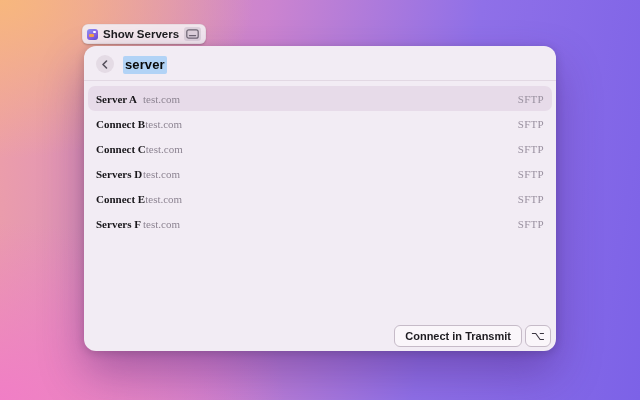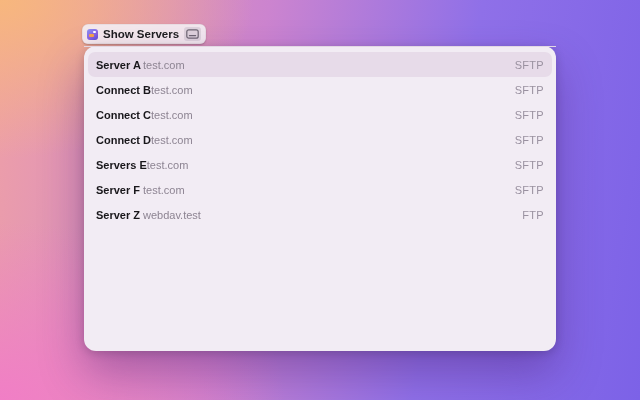--- a/index.html
+++ b/index.html
@@ -47,21 +47,21 @@
     width:18px;height:18px;border-radius:50%;border:none;cursor:pointer;
     background:#e4dbe5;display:flex;align-items:center;justify-content:center;padding:0;
   }
   .searchtext{font-size:13px;font-weight:600;color:#0a0a0a;letter-spacing:0.1px;}
   .sel{background:#b2d3f6;padding:1px 2px 2px 2px;border-radius:2px;}
   .divider{height:1px;background:#e2d8e3;}
 
   .list{padding:5px 4px 0 4px;}
   .row{
     display:flex;align-items:center;height:25px;padding:0 8px;
-    border-radius:7px;font-size:11px;cursor:default;
+    border-radius:7px;font-size:11px;cursor:default;font-family:Liberation Serif, serif;
   }
   .row.selected{background:#e7dbe9;}
   .rname{font-weight:700;color:#19171b;flex:0 0 47px;white-space:nowrap;}
   .rhost{color:#8d8492;white-space:nowrap;}
   .rproto{margin-left:auto;color:#9a91a0;letter-spacing:0.3px;}
 
   .actionbar{position:absolute;right:5px;bottom:4px;display:flex;gap:3px;height:22px;}
   .connect{
     border:1px solid #c6bbc8;background:rgba(252,249,252,0.72);
     border-radius:6px;font-size:11px;font-weight:700;color:#1d1b20;
@@ -84,56 +84,67 @@
     <span class="keybadge">
       <svg width="13" height="10" viewBox="0 0 13 10">
         <rect x="0.8" y="0.8" width="11.4" height="8.4" rx="2" fill="none" stroke="#6e6673" stroke-width="1.2"></rect>
         <line x1="3.4" y1="6.6" x2="9.6" y2="6.6" stroke="#6e6673" stroke-width="1.2" stroke-linecap="round"></line>
       </svg>
     </span>
   </div>
 
   <div class="panel">
 
+    <div class="searchrow">
+      <button class="backbtn">
+        <svg width="8" height="9" viewBox="0 0 8 9">
+          <polyline points="5.5,1 2,4.5 5.5,8" fill="none" stroke="#55505c" stroke-width="1.6" stroke-linecap="round" stroke-linejoin="round"></polyline>
+        </svg>
+      </button>
+      <div class="searchtext">
+        <span class="sel">server</span>
+      </div>
+    </div>
 
     <div class="divider"></div>
 
     <div class="list">
       <div class="row selected">
         <span class="rname">Server A</span>
         <span class="rhost">test.com</span>
         <span class="rproto">SFTP</span>
       </div>
       <div class="row">
         <span class="rname">Connect B</span>
         <span class="rhost">test.com</span>
         <span class="rproto">SFTP</span>
       </div>
       <div class="row">
         <span class="rname">Connect C</span>
         <span class="rhost">test.com</span>
         <span class="rproto">SFTP</span>
       </div>
       <div class="row">
-        <span class="rname">Connect D</span>
+        <span class="rname">Servers D</span>
         <span class="rhost">test.com</span>
         <span class="rproto">SFTP</span>
       </div>
       <div class="row">
-        <span class="rname">Servers E</span>
+        <span class="rname">Connect E</span>
         <span class="rhost">test.com</span>
         <span class="rproto">SFTP</span>
       </div>
       <div class="row">
-        <span class="rname">Server F</span>
+        <span class="rname">Servers F</span>
         <span class="rhost">test.com</span>
         <span class="rproto">SFTP</span>
       </div>
-      <div class="row">
-        <span class="rname">Server Z</span>
-        <span class="rhost">webdav.test</span>
-        <span class="rproto">FTP</span>
-      </div>
     </div>
 
+    <div class="actionbar">
+      <button class="connect">Connect in Transmit</button>
+      <button class="keyhint">
+        <span>⌥</span>
+      </button>
+    </div>
 
   </div>
 </div>
 
 </body></html>

